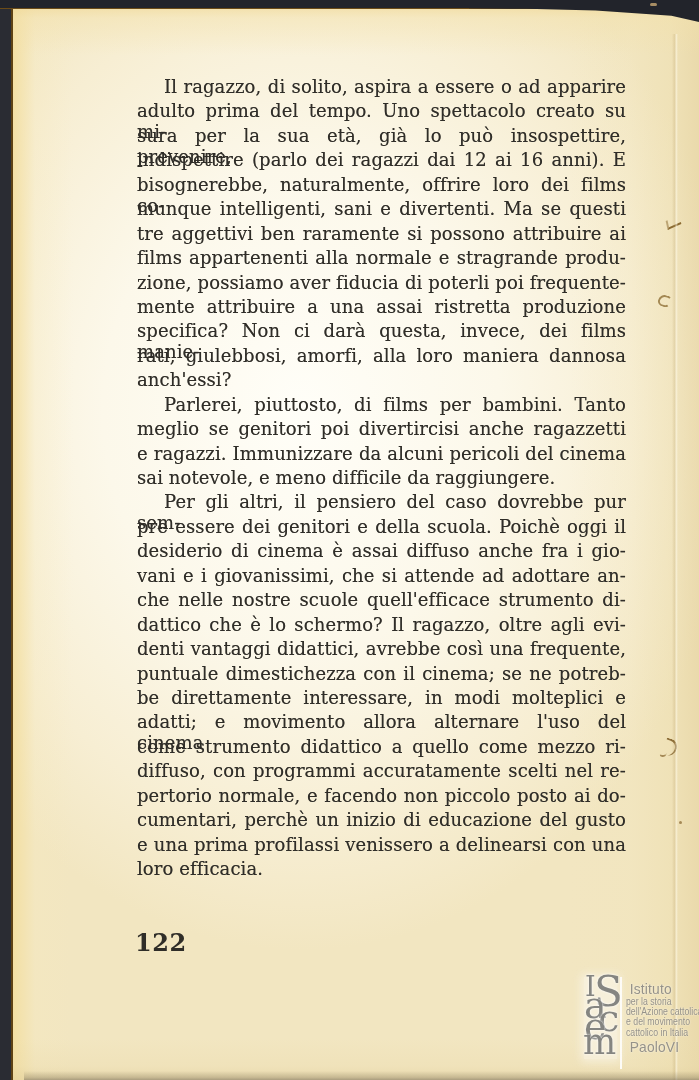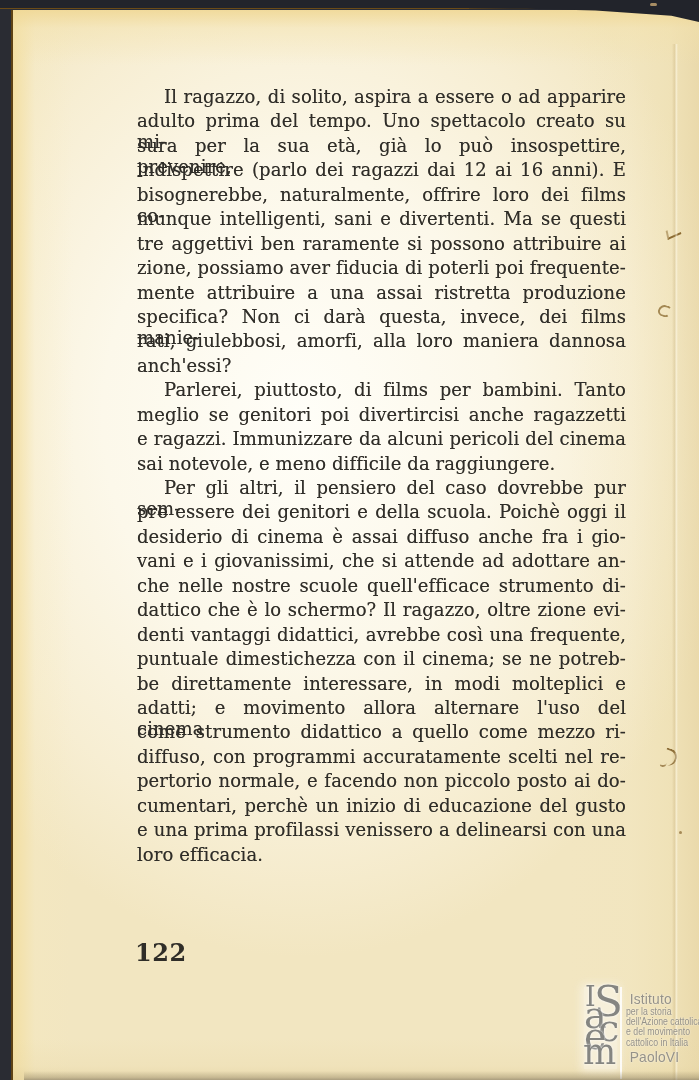--- a/index.html
+++ b/index.html
@@ -13,21 +13,20 @@
   
   .paper{
     position:absolute;left:11px;top:0;right:0;bottom:0;
     border-left:2px solid #5e4214;
     background:
       linear-gradient(180deg, rgba(240,216,150,0.90) 0px, rgba(243,225,170,0.45) 18px, rgba(245,232,190,0) 55px),
       linear-gradient(0deg,   rgba(222,203,150,0.50) 0px, rgba(232,215,165,0.25) 14px, rgba(240,228,190,0) 42px),
       linear-gradient(90deg,  rgba(243,222,158,0.85) 0px, rgba(246,233,190,0.30) 22px, rgba(248,240,210,0) 60px),
       linear-gradient(270deg, rgba(226,205,150,0.50) 0px, rgba(233,215,160,0.28) 30px, rgba(240,226,180,0.12) 70px, rgba(244,234,200,0) 130px),
       radial-gradient(ellipse 440px 540px at 42% 38%, #fffef8 0%, #fcf8ea 45%, #f7eed3 78%, #f2e6c1 100%);
-    margin-top: 10px;
   }
   
   .band-top{position:absolute;left:0;right:0;top:0;height:8px;background:#22242b;border-bottom:1px solid rgba(120,82,20,0.85);}
   .band-top-right{position:absolute;top:0;right:0;width:230px;height:22px;background:#22242b;
     clip-path:polygon(0 0,100% 0,100% 100%,88% 72%,55% 48%,25% 40%,0 38%);}
   .chip{position:absolute;top:3px;left:650px;width:7px;height:3px;background:#c9a873;border-radius:2px;opacity:.8;}
   .bottom-shade{position:absolute;left:11px;right:0;bottom:0;height:9px;
     background:linear-gradient(180deg, rgba(150,138,108,0) 0, rgba(148,136,106,0.40) 70%, rgba(118,108,88,0.55) 100%);}
   .crease{position:absolute;left:659px;top:34px;bottom:0;width:6px;
     background:linear-gradient(90deg, rgba(0,0,0,0) 0, rgba(173,146,86,0.20) 40%, rgba(255,252,238,0.45) 75%, rgba(0,0,0,0) 100%);}
@@ -95,39 +94,40 @@
 
     <div class="textblock">
       <div>
         <div class="tl ind">Il ragazzo, di solito, aspira a essere o ad apparire</div>
         <div class="tl">adulto prima del tempo. Uno spettacolo creato su mi-</div>
         <div class="tl">sura per la sua età, già lo può insospettire, prevenire,</div>
         <div class="tl">indispettire (parlo dei ragazzi dai 12 ai 16 anni). E</div>
         <div class="tl">bisognerebbe, naturalmente, offrire loro dei films co-</div>
         <div class="tl">munque intelligenti, sani e divertenti. Ma se questi</div>
         <div class="tl">tre aggettivi ben raramente si possono attribuire ai</div>
+        <div class="tl">films appartenenti alla normale e stragrande produ-</div>
         <div class="tl">zione, possiamo aver fiducia di poterli poi frequente-</div>
         <div class="tl">mente attribuire a una assai ristretta produzione</div>
         <div class="tl">specifica? Non ci darà questa, invece, dei films manie-</div>
         <div class="tl">rati, giulebbosi, amorfi, alla loro maniera dannosa</div>
         <div class="tl end">anch'essi?</div>
       </div>
       <div>
         <div class="tl ind">Parlerei, piuttosto, di films per bambini. Tanto</div>
         <div class="tl">meglio se genitori poi divertircisi anche ragazzetti</div>
         <div class="tl">e ragazzi. Immunizzare da alcuni pericoli del cinema</div>
         <div class="tl end">sai notevole, e meno difficile da raggiungere.</div>
       </div>
       <div>
         <div class="tl ind">Per gli altri, il pensiero del caso dovrebbe pur sem-</div>
         <div class="tl">pre essere dei genitori e della scuola. Poichè oggi il</div>
         <div class="tl">desiderio di cinema è assai diffuso anche fra i gio-</div>
         <div class="tl">vani e i giovanissimi, che si attende ad adottare an-</div>
         <div class="tl">che nelle nostre scuole quell'efficace strumento di-</div>
-        <div class="tl">dattico che è lo schermo? Il ragazzo, oltre zione evi-</div>
+        <div class="tl">dattico che è lo schermo? Il ragazzo, oltre agli evi-</div>
         <div class="tl">denti vantaggi didattici, avrebbe così una frequente,</div>
         <div class="tl">puntuale dimestichezza con il cinema; se ne potreb-</div>
         <div class="tl">be direttamente interessare, in modi molteplici e</div>
         <div class="tl">adatti; e movimento allora alternare l'uso del cinema</div>
         <div class="tl">come strumento didattico a quello come mezzo ri-</div>
         <div class="tl">diffuso, con programmi accuratamente scelti nel re-</div>
         <div class="tl">pertorio normale, e facendo non piccolo posto ai do-</div>
         <div class="tl">cumentari, perchè un inizio di educazione del gusto</div>
         <div class="tl">e una prima profilassi venissero a delinearsi con una</div>
         <div class="tl end">loro efficacia.</div>

